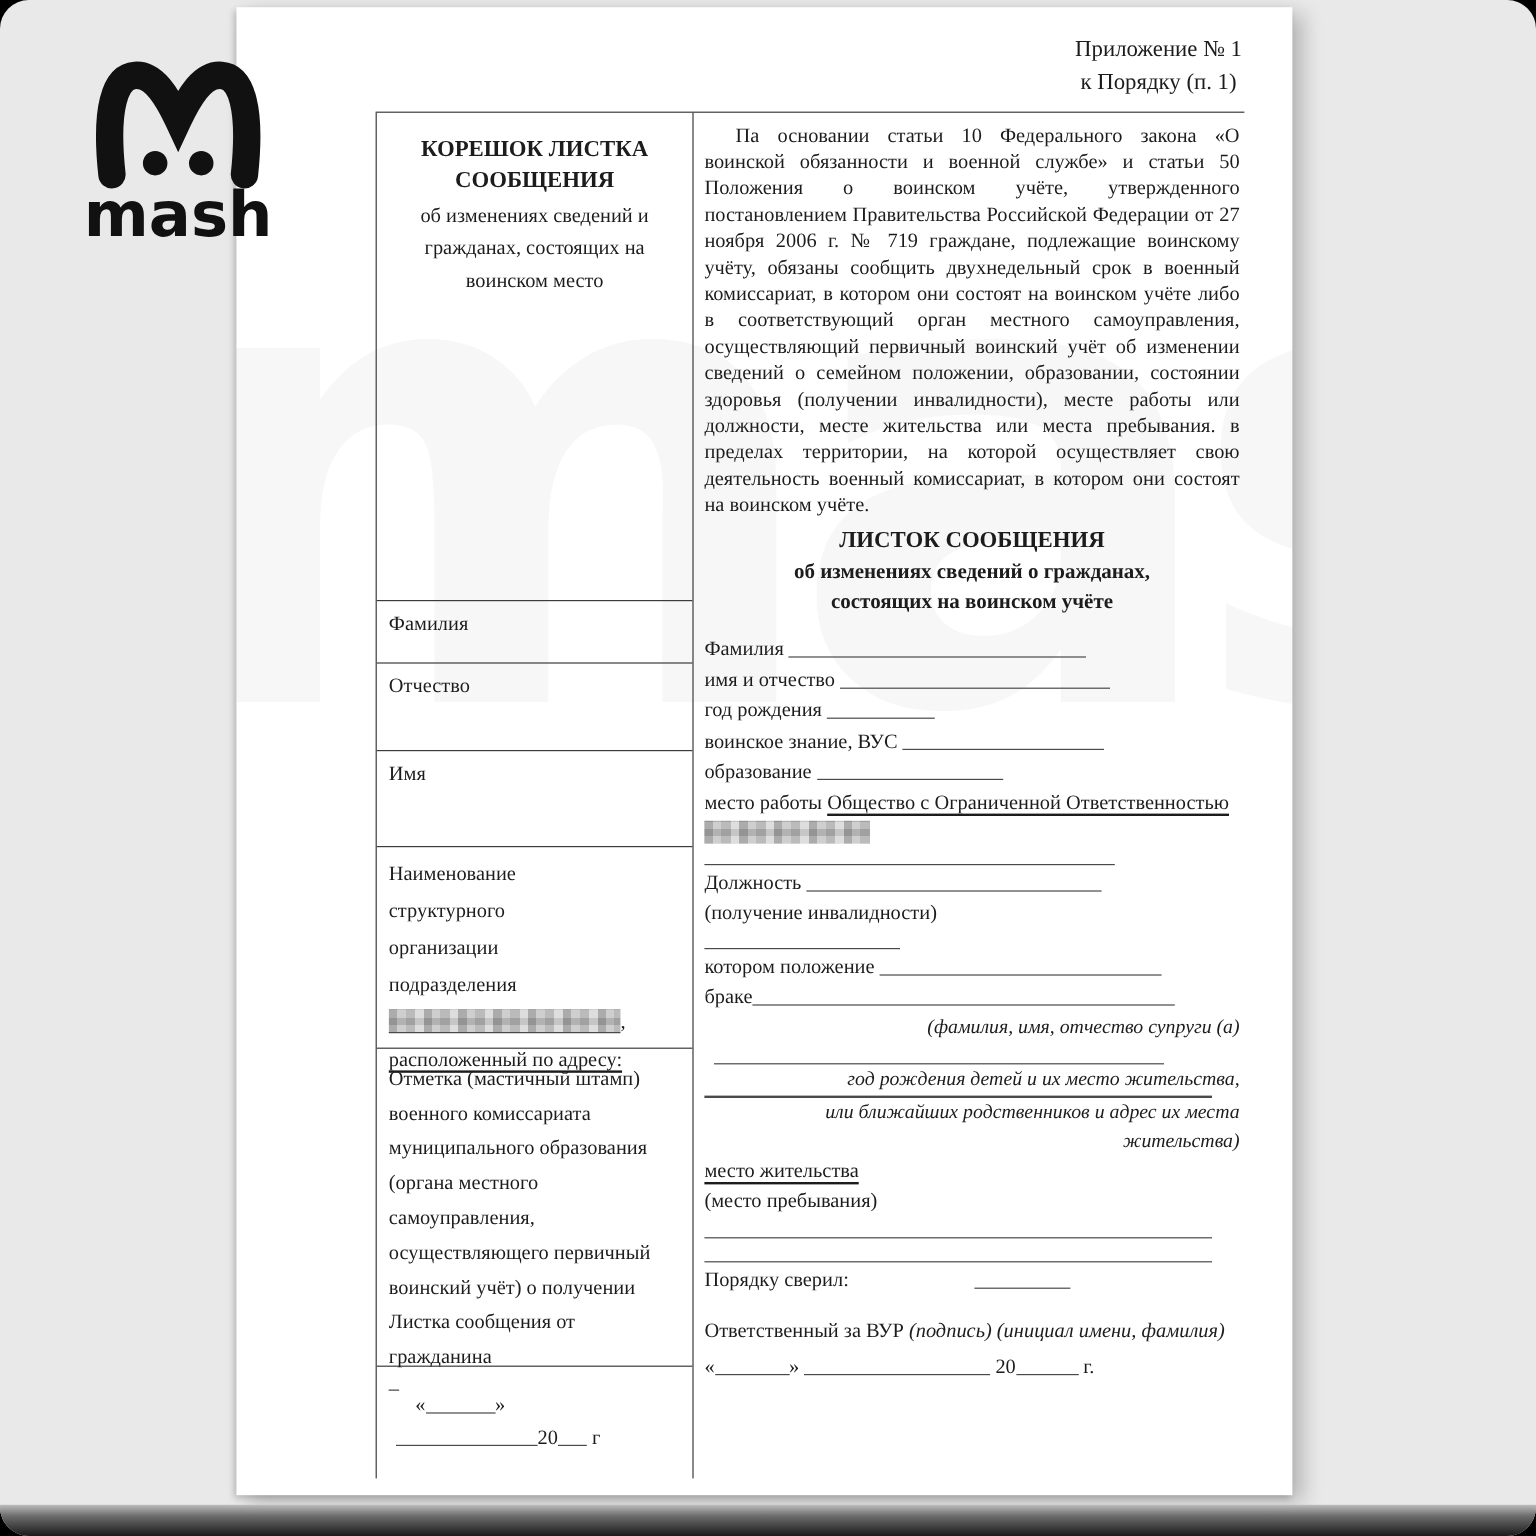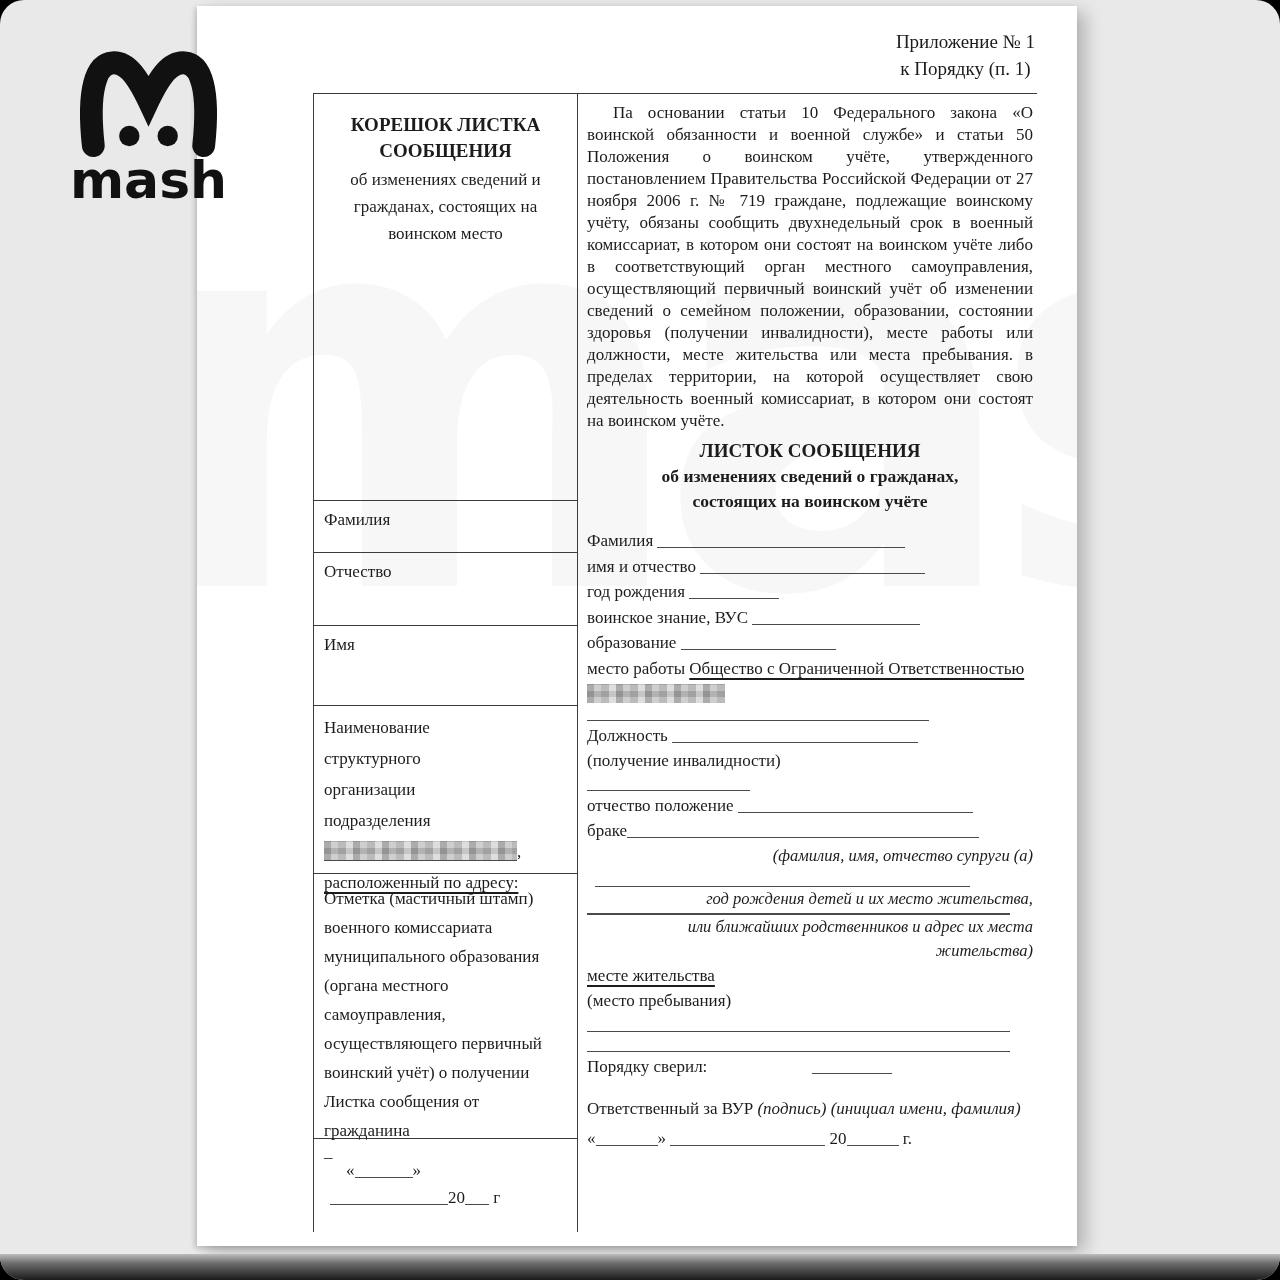--- a/index.html
+++ b/index.html
@@ -133,31 +133,31 @@
           <div class="fld"><span>место работы</span> <span class="ul">Общество с Ограниченной Ответственностью</span> <span class="redact" style="width:138px;"></span></div>
         </div>
 
         <div class="hr" style="width:342px;margin-top:13px;"></div>
 
         <div class="fld" style="margin-top:2px;"><span>Должность</span> <span class="bl" style="width:246px;"></span></div>
         <div class="fld"><span>(получение инвалидности)</span></div>
 
         <div class="hr" style="width:163px;margin-top:16px;"></div>
 
-        <div class="fld" style="margin-top:2px;"><span>отчество положение</span> <span class="bl" style="width:235px;"></span></div>
+        <div class="fld" style="margin-top:2px;"><span>котором положение</span> <span class="bl" style="width:235px;"></span></div>
         <div class="fld"><span>браке</span><span class="bl" style="width:352px;"></span></div>
         <div class="hint">(фамилия, имя, отчество супруги (а)</div>
 
         <div class="hr" style="width:375px;margin:18px 0 0 8px;"></div>
         <div class="hint">год рождения детей и их место жительства,</div>
 
         <div class="hr thick" style="width:423px;margin-top:2px;"></div>
         <div class="hint">или ближайших родственников и адрес их места жительства)</div>
 
-        <div class="fld ul"><span>месте жительства</span></div>
+        <div class="fld ul"><span>место жительства</span></div>
         <div class="fld"><span>(место пребывания)</span></div>
 
         <div class="hr" style="width:423px;margin-top:17px;"></div>
         <div class="hr" style="width:423px;margin-top:19px;"></div>
 
         <div class="fld" style="margin-top:2px;"><span>Порядку сверил:</span> <span class="bl" style="width:80px;margin-left:100px;"></span></div>
 
         <div class="fld" style="margin-top:18px;line-height:23px;"><span>Ответственный за ВУР</span> <span class="it">(подпись) (инициал имени, фамилия)</span></div>
 
         <div class="dateline"><span>«</span><span class="bl" style="width:62px;"></span><span>»</span> <span class="bl" style="width:155px;"></span> <span>20</span><span class="bl" style="width:52px;"></span> <span>г.</span></div>

